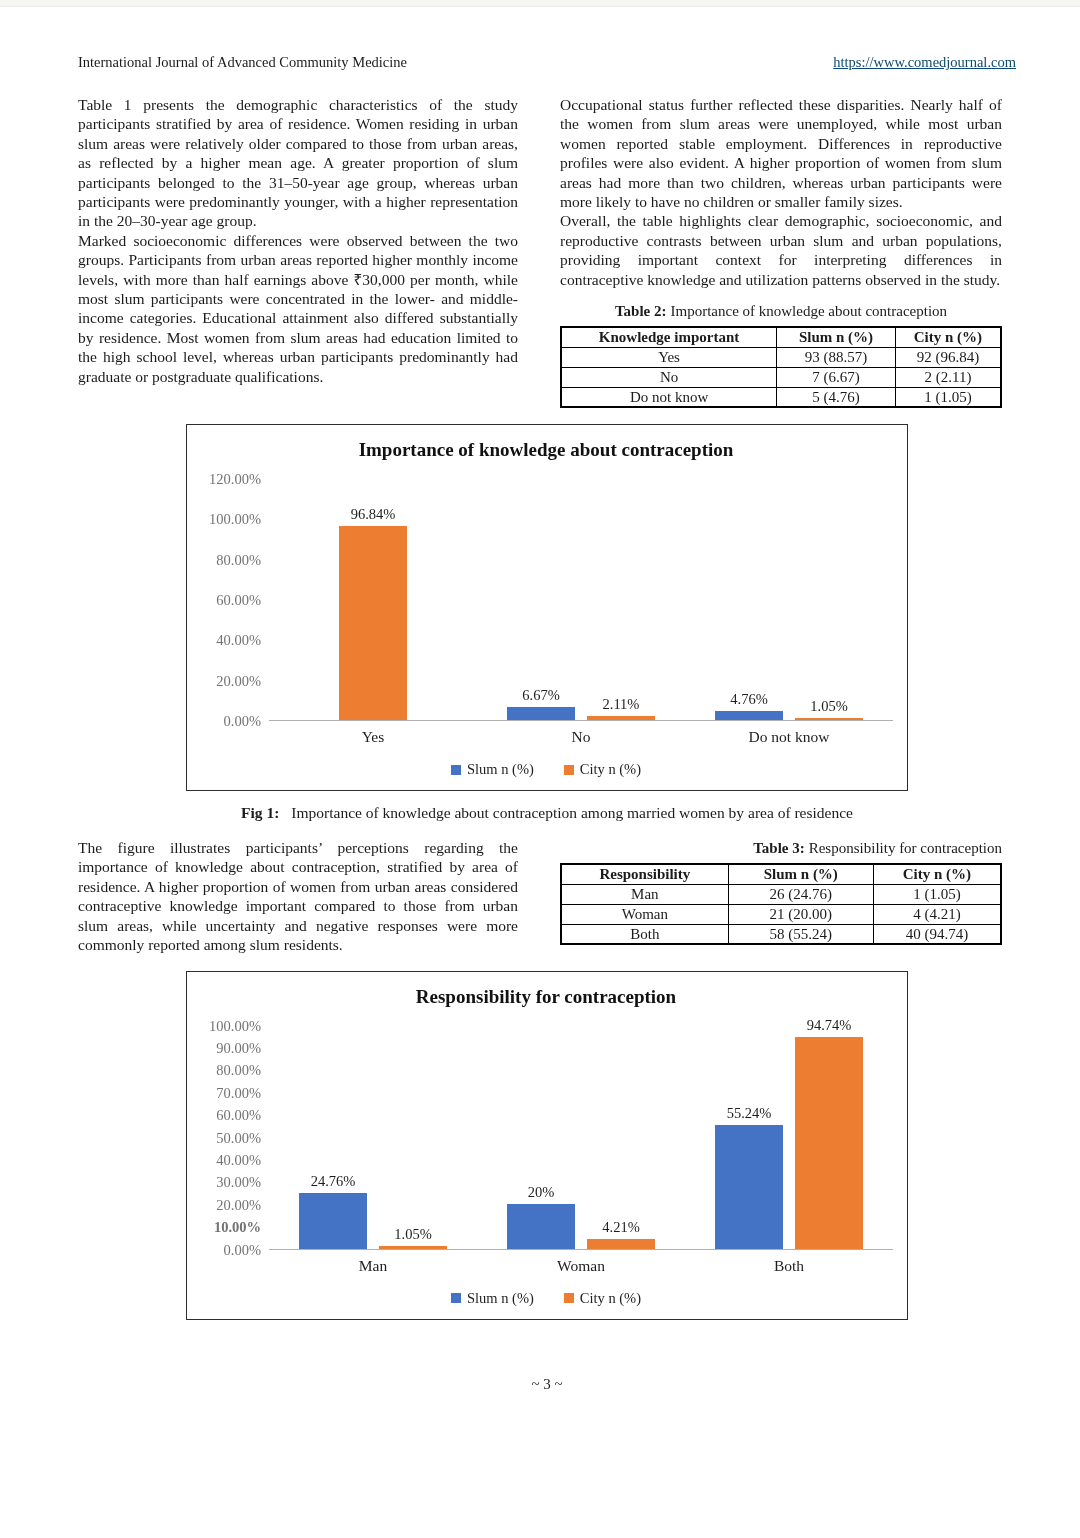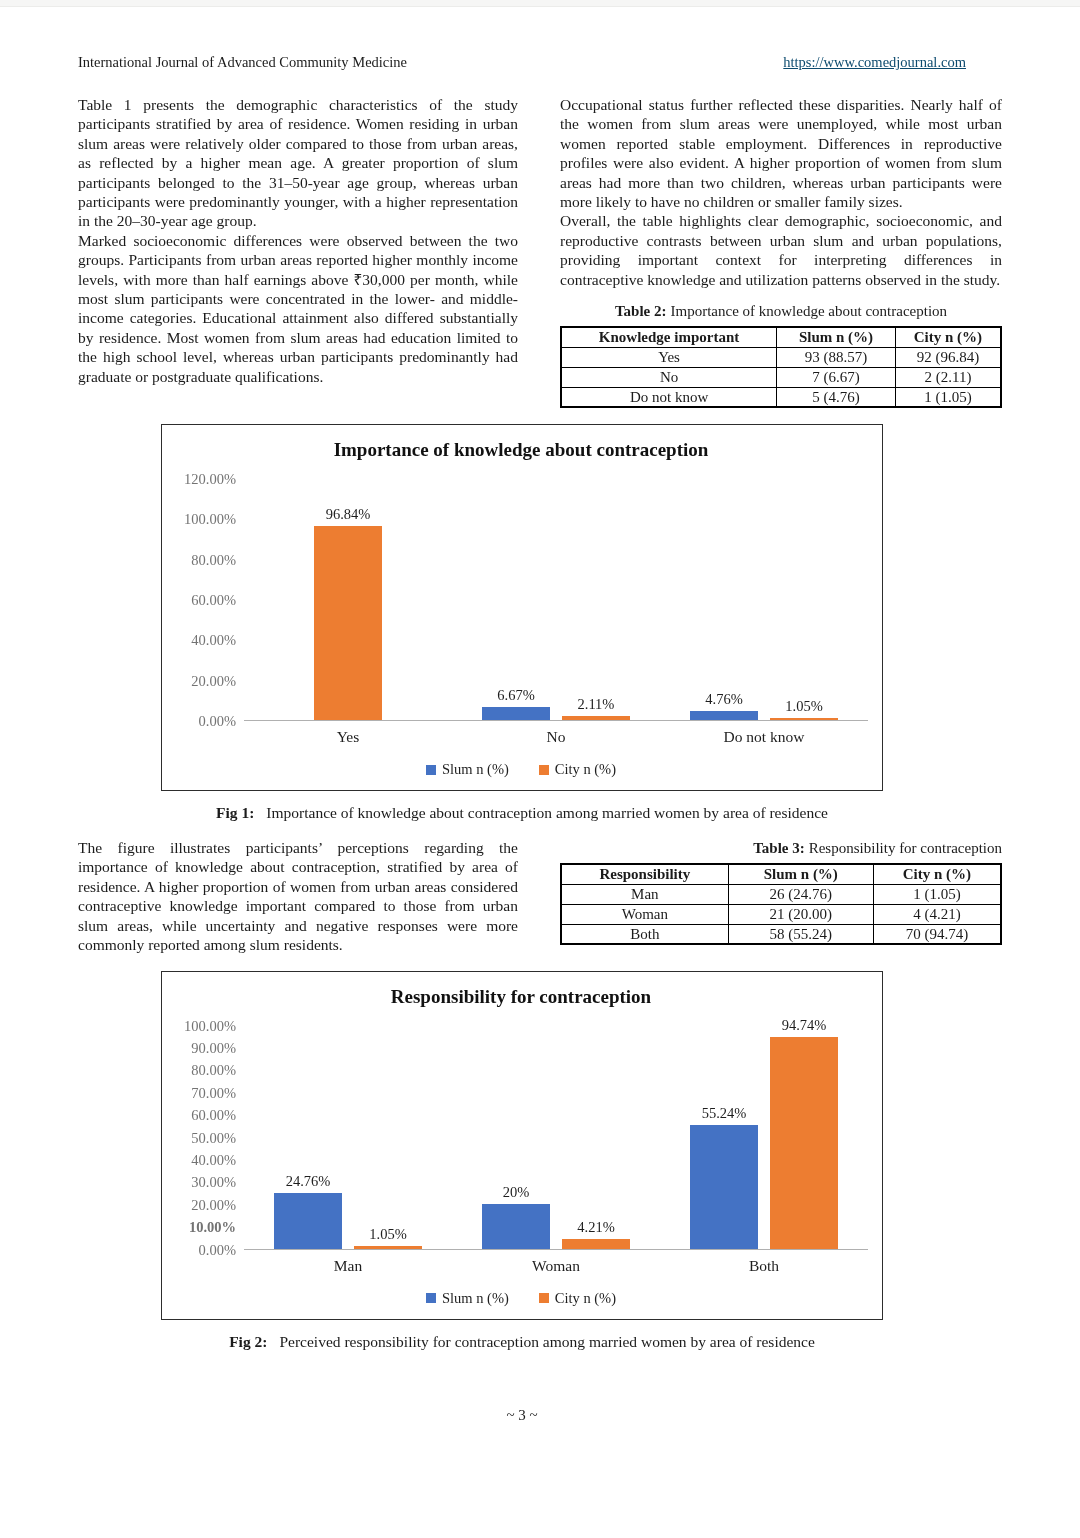--- a/index.html
+++ b/index.html
@@ -7,21 +7,21 @@
   body {
     width:1080px; height:1538px;
     background:#ffffff;
     font-family:"Liberation Serif", serif;
     color:#1b1b1b;
     position:relative;
     overflow:hidden;
   }
   .scan-top { position:absolute; top:0; left:0; right:0; height:7px; background:#f6f6f5; border-bottom:1px solid #ececea; }
 
-  .page { padding:54px 114px 0 78px; }
+  .page { padding:54px 64px 0 78px; }
 
   
   .hdr { display:flex; justify-content:space-between; align-items:baseline; font-size:14.5px; }
   .hdr a { color:#0c4a6e; text-decoration:underline; }
 
   
   .cols { display:grid; grid-template-columns:440px 442px; column-gap:42px; margin-top:24px; }
   .col p { margin:0; font-size:15.5px; line-height:19.4px; text-align:justify; }
 
   
@@ -213,21 +213,21 @@
               <td>1 (1.05)</td>
             </tr>
             <tr>
               <td>Woman</td>
               <td>21 (20.00)</td>
               <td>4 (4.21)</td>
             </tr>
             <tr>
               <td>Both</td>
               <td>58 (55.24)</td>
-              <td>70 (94.74)</td>
+              <td>40 (94.74)</td>
             </tr>
           </tbody>
       </table>
     </div>
   </div>
 
   <div class="figure-box fig-1">
     <div class="chart-title">Responsibility for contraception</div>
     <div class="chart-body">
       <div class="y-axis">
@@ -290,19 +290,16 @@
           <span class="legend-marker" style="background: rgb(68, 114, 196);"></span>
           <span>Slum n (%)</span>
         </div>
         <div class="legend-item">
           <span class="legend-marker" style="background: rgb(237, 125, 49);"></span>
           <span>City n (%)</span>
         </div>
       </div>
   </div>
 
-  <div class="fig-caption">
-    <span class="cap-label">Fig 2:</span><span class="cap-text">Perceived responsibility for contraception among married women by area of residence</span>
-  </div>
 
   <div class="footer">~ 3 ~</div>
 
 </div>
 
 </body></html>

